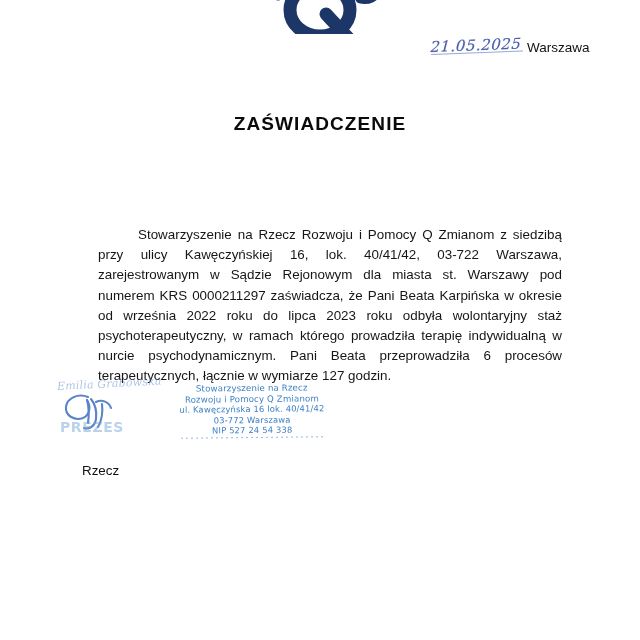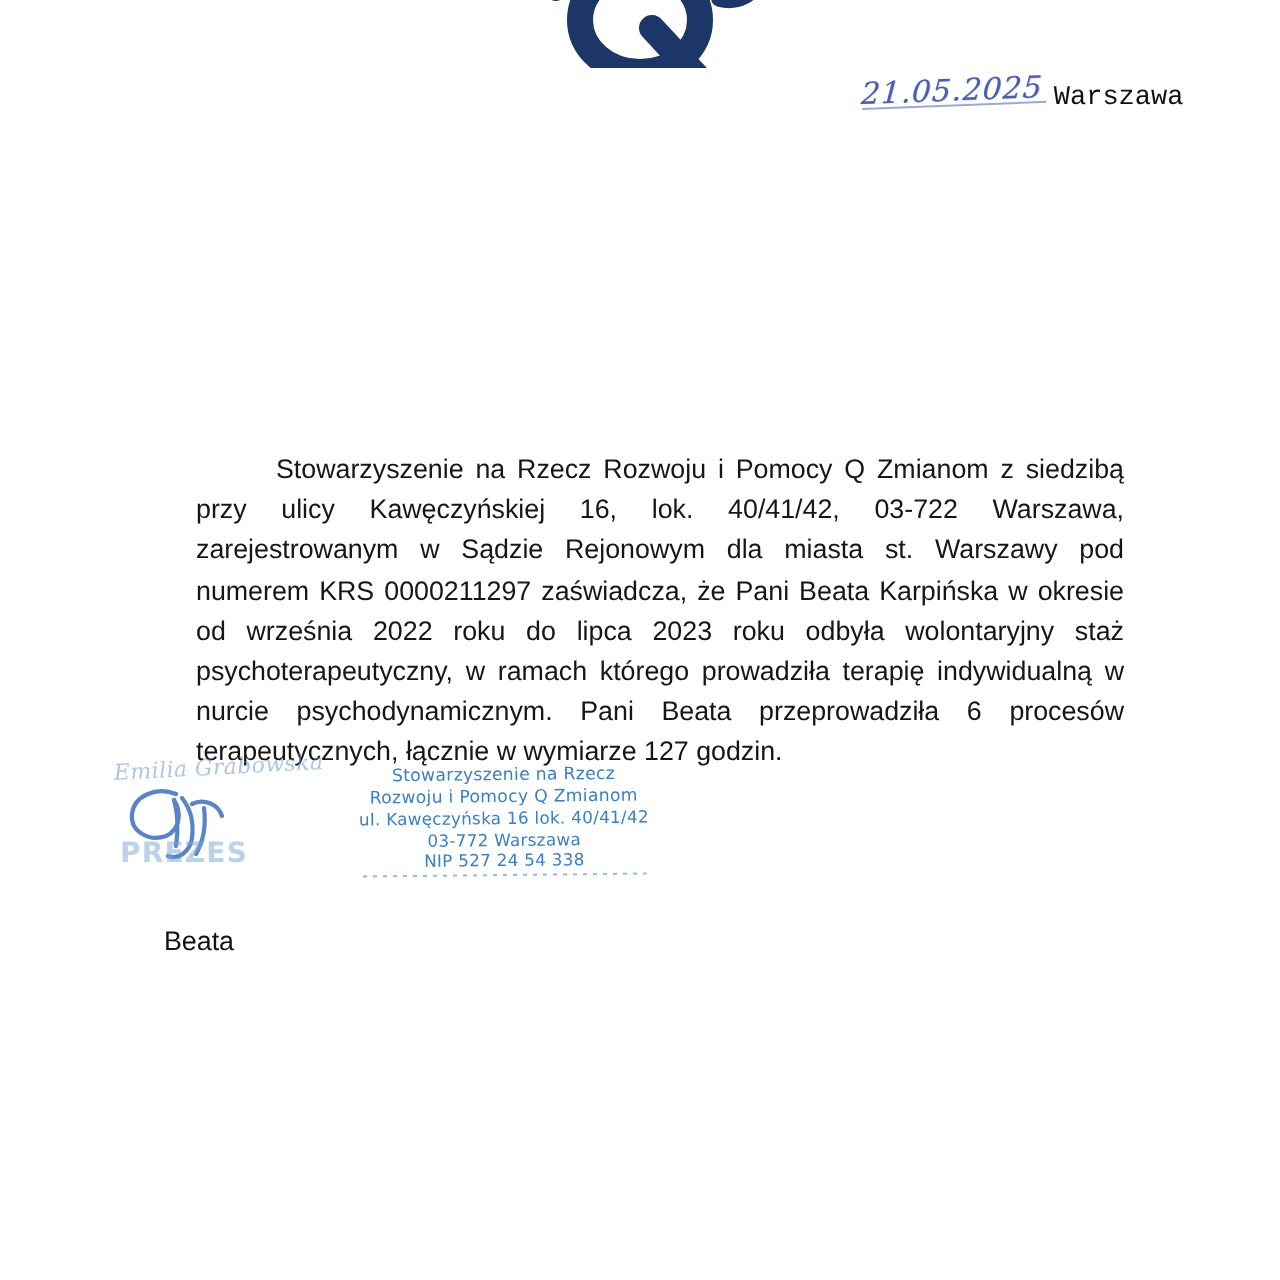--- a/index.html
+++ b/index.html
@@ -66,21 +66,20 @@
     left: 1px;
     right: -2px;
     bottom: 1px;
     height: 1px;
     background: rgba(74,95,176,0.55);
   }
   .date-city {
     font-size: 13.5px;
     color: #111111;
     white-space: nowrap;
-    font-family: Liberation Mono, monospace;
   }
 
   
   .doc-title {
     position: absolute;
     left: 0;
     top: 113px;
     width: 640px;
     text-align: center;
     font-size: 19px;
@@ -201,20 +200,21 @@
         <path d="M100 24 C112 18, 126 22, 128 30 C130 37, 120 41, 112 39" stroke-width="9"></path>
       </g>
     </svg>
   </div>
 
   <div class="date-row">
     <span class="date-hand">21.05.2025</span>
     <span class="date-city">Warszawa</span>
   </div>
 
+  <div class="doc-title">ZAŚWIADCZENIE</div>
 
   <div class="body-block">
     <p class="body-par">Stowarzyszenie na Rzecz Rozwoju i Pomocy Q Zmianom z siedzibą przy ulicy Kawęczyńskiej 16, lok. 40/41/42, 03-722 Warszawa, zarejestrowanym w Sądzie Rejonowym dla miasta st. Warszawy pod numerem KRS 0000211297 zaświadcza, że Pani Beata Karpińska w okresie od września 2022 roku do lipca 2023 roku odbyła wolontaryjny staż psychoterapeutyczny, w ramach którego prowadziła terapię indywidualną w nurcie psychodynamicznym. Pani Beata przeprowadziła 6 procesów terapeutycznych, łącznie w wymiarze 127 godzin.</p>
   </div>
 
   <div class="sign-area">
     <span class="sign-name">Emilia Grabowska</span>
     <svg class="sign-mark" width="72" height="42" viewBox="0 0 72 42">
       <g fill="none" stroke="#5a83c8" stroke-width="2.1" stroke-linecap="round" stroke-linejoin="round">
         <path d="M30 7 C20 3, 9 8, 8 17 C7 26, 17 31, 25 28 C32 25, 33 16, 29 10"></path>
@@ -229,15 +229,15 @@
 
   <div class="stamp">
     <div class="stamp-line l1">Stowarzyszenie na Rzecz</div>
     <div class="stamp-line l2">Rozwoju i Pomocy Q Zmianom</div>
     <div class="stamp-line l3">ul. Kawęczyńska 16 lok. 40/41/42</div>
     <div class="stamp-line l4">03-772 Warszawa</div>
     <div class="stamp-line l5">NIP 527 24 54 338</div>
     <div class="stamp-rule"></div>
   </div>
 
-  <div class="podpis">Beata</div>
+  <div class="podpis">Rzecz</div>
 
 </div>
 
 </body></html>

